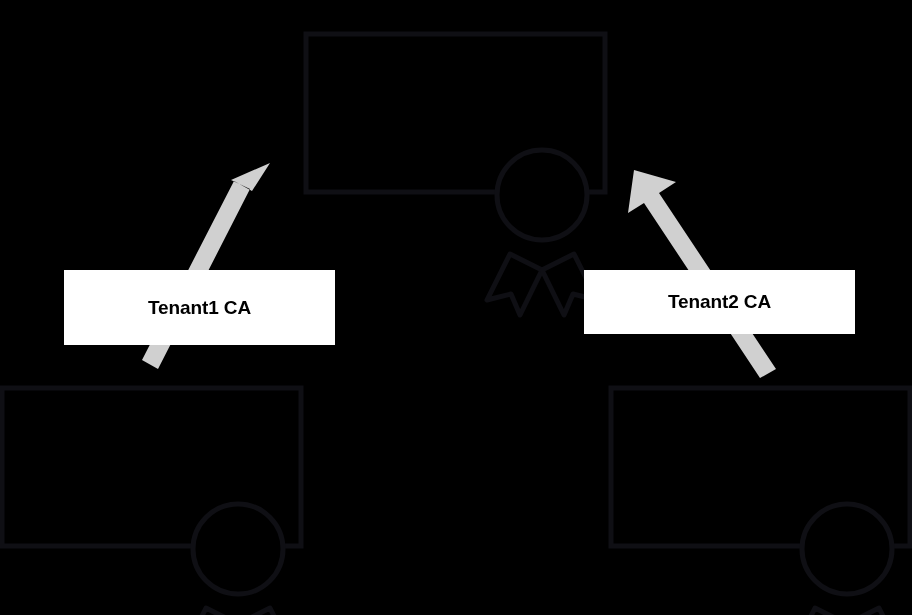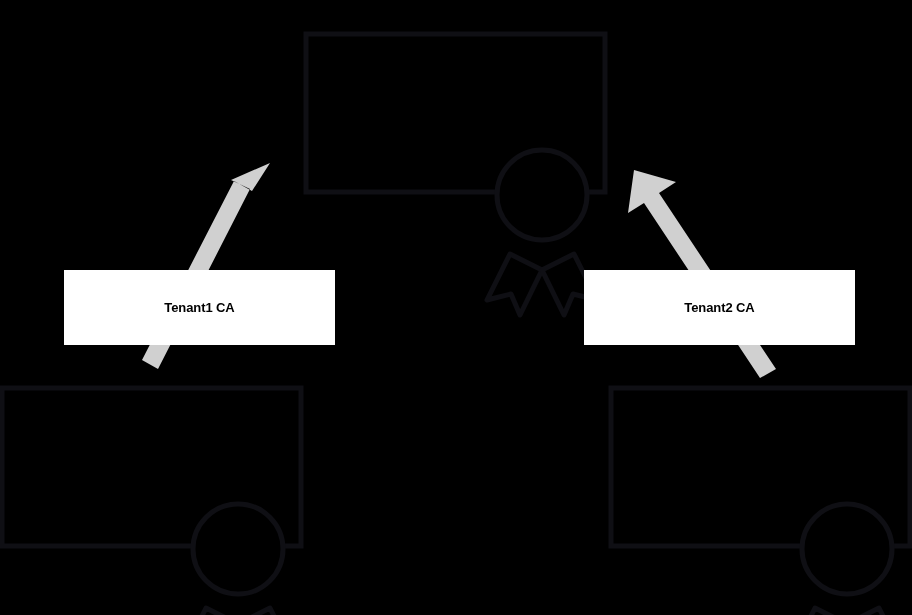--- a/index.html
+++ b/index.html
@@ -25,21 +25,21 @@
     width: 912px;
     height: 615px;
     overflow: visible;
   }
   .label-box {
     position: absolute;
     background: #ffffff;
     color: #000000;
     font-family: "Liberation Sans", sans-serif;
     font-weight: bold;
-    font-size: 13px;
+    font-size: 19px;
     line-height: 24px;
     text-align: center;
     display: flex;
     flex-direction: column;
     justify-content: center;
     align-items: center;
     box-sizing: border-box;
     padding: 0 2px;
     white-space: nowrap;
     letter-spacing: -0.1px;
@@ -51,21 +51,21 @@
   #label-tenant1 {
     left: 64px;
     top: 270px;
     width: 271px;
     height: 75px;
   }
   #label-tenant2 {
     left: 584px;
     top: 270px;
     width: 271px;
-    height: 75px;
+    height: 64px;
     align-items: center;
   }
 </style>
 </head>
 <body>
 
 <div id="canvas">
 
   <svg class="layer" viewBox="0 0 912 615">
     <defs>

